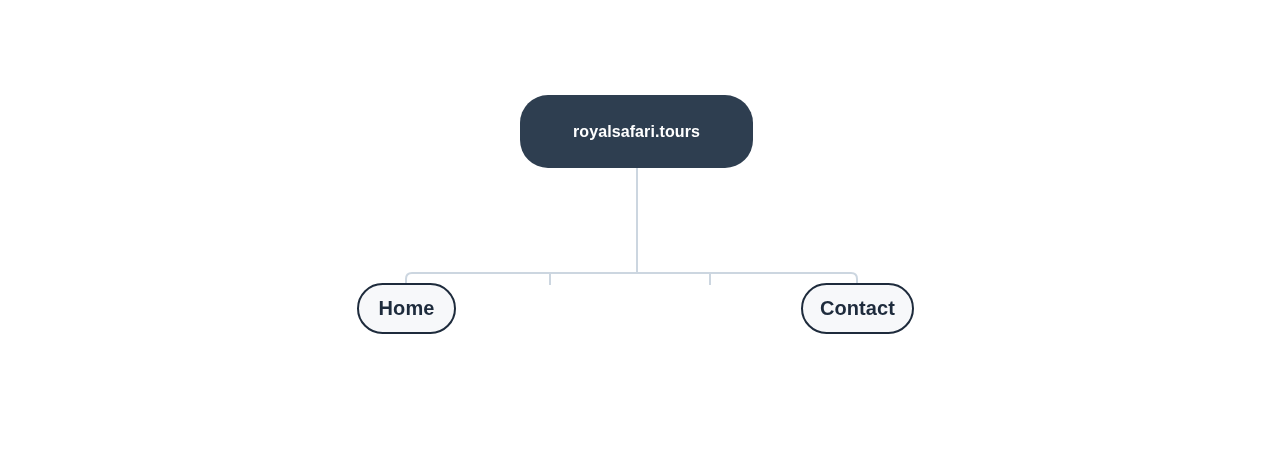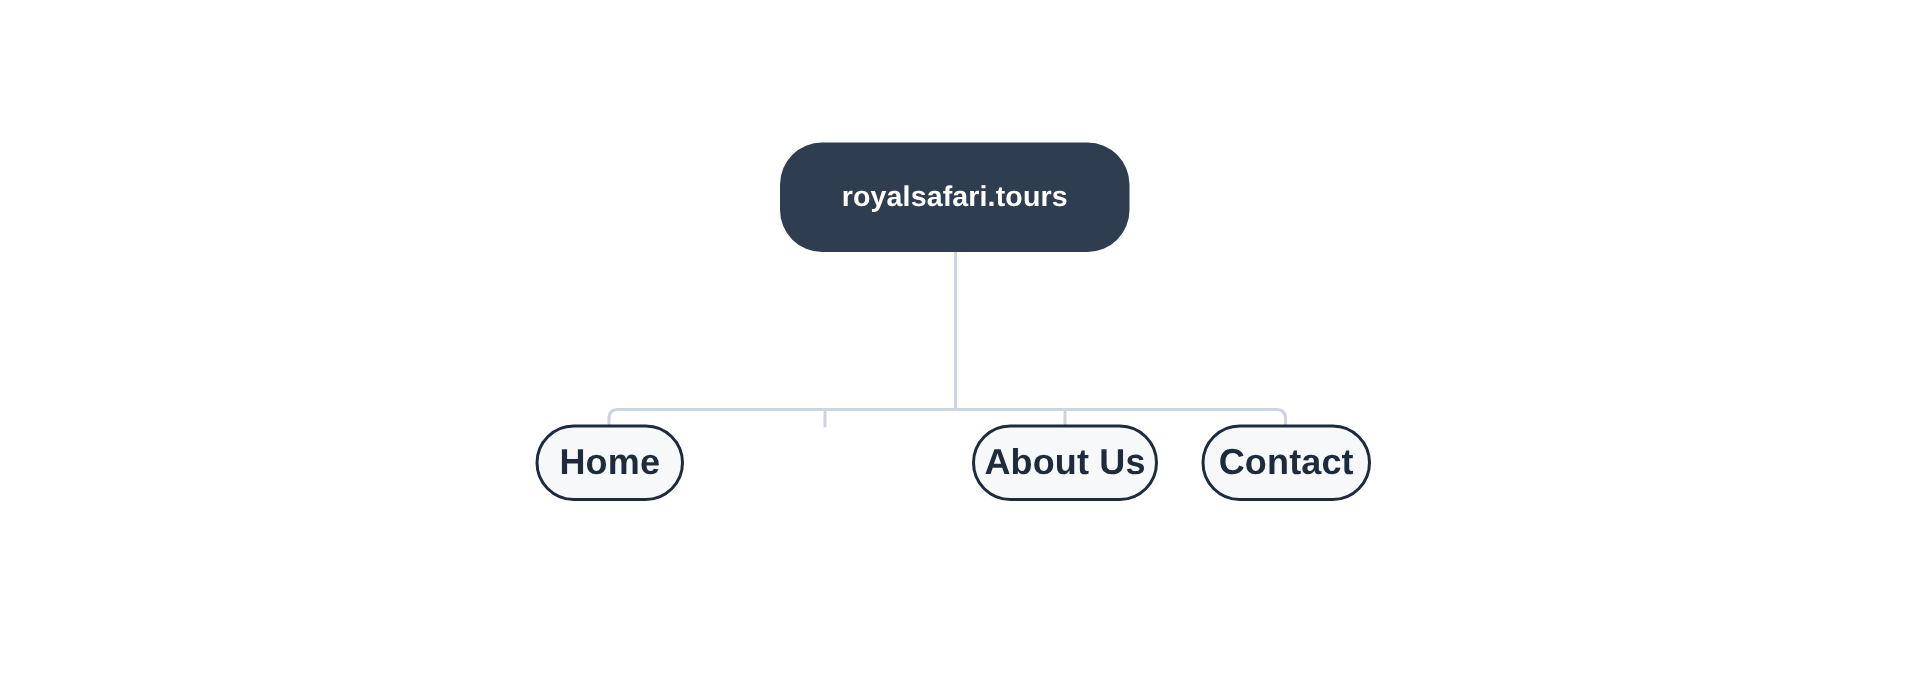--- a/index.html
+++ b/index.html
@@ -51,33 +51,33 @@
   }
 
   .node-root {
     left: 520px;
     top: 95px;
     width: 233px;
     height: 73px;
     background: #2e3e50;
     border-radius: 28px;
     color: #ffffff;
-    font-size: 19px;
+    font-size: 16px;
     font-weight: bold;
     letter-spacing: 0.1px;
   }
 
   .node-child {
     top: 283px;
     height: 51px;
     background: #f7f8fa;
     border: 2px solid #1e2b3c;
     border-radius: 26px;
     color: #1e2b3c;
-    font-size: 24px;
+    font-size: 20px;
     font-weight: bold;
     letter-spacing: 0.1px;
   }
 
   .node-child .node-label {
     padding: 0 2px;
   }
 
   
   .child-0 { left: 357px; width: 99px;  }
@@ -107,22 +107,19 @@
 
     <div class="node node-root">
       <span class="node-label">royalsafari.tours</span>
     </div>
 
     <div class="node node-child child-0">
       <span class="node-label">Home</span>
     </div>
 
 
-    <div class="node node-child child-2">
-      <span class="node-label">About Us</span>
-    </div>
 
     <div class="node node-child child-3">
       <span class="node-label">Contact</span>
     </div>
 
   </div>
 </div>
 
 </body></html>

